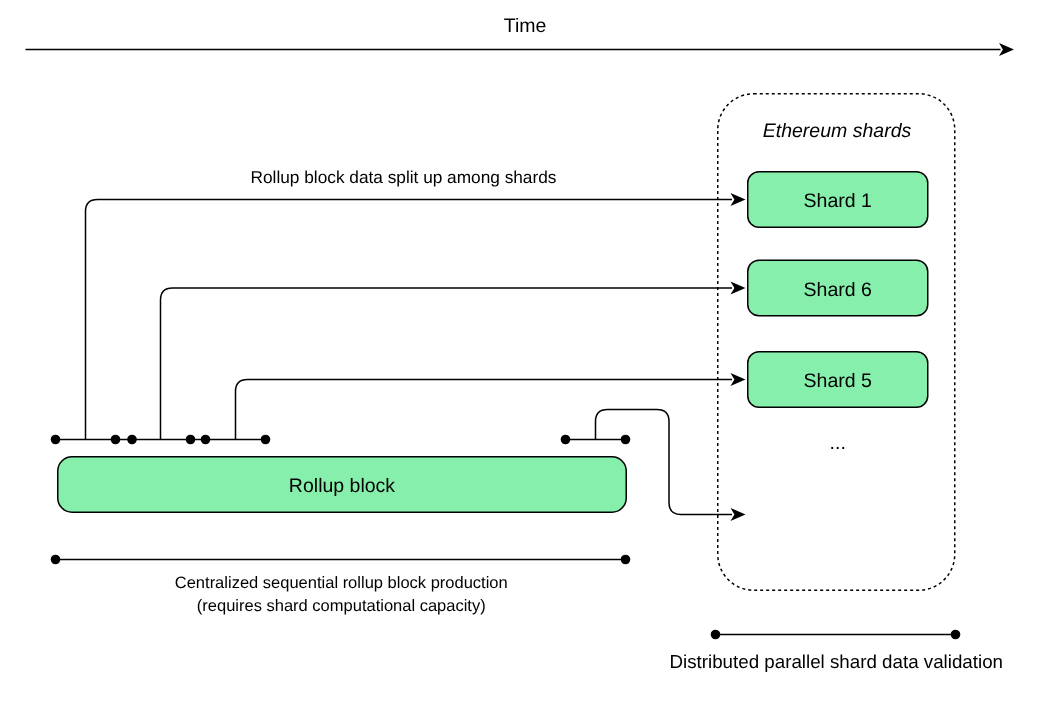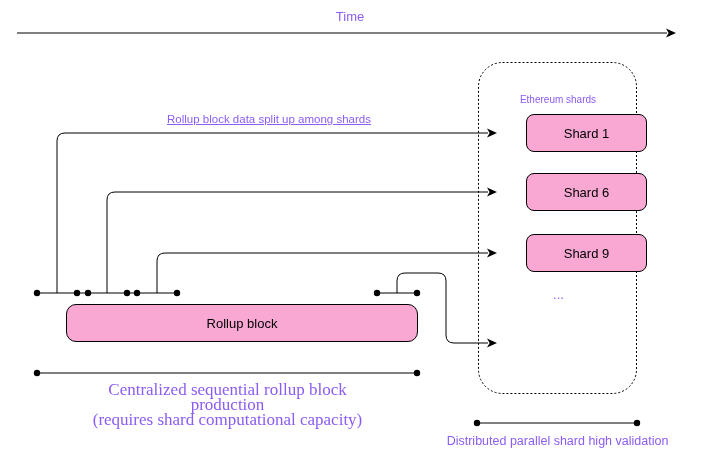--- a/index.html
+++ b/index.html
@@ -15,52 +15,51 @@
   }
   svg.layer {
     position: absolute;
     left: 0; top: 0;
     width: 708px; height: 474px;
   }
   .lbl {
     position: absolute;
     text-align: center;
     white-space: nowrap;
-    color: #8b5cf6;
+    color: #000000;
   }
   .lbl.multiline { white-space: normal; }
   .box {
     position: absolute;
     border: 1px solid #000000;
-    background: #f9a8d4;
+    background: #86efac;
     display: flex;
     align-items: center;
     justify-content: center;
     font-size: 13px;
-    margin-left: 28px;
   }
   .shard-box {
     left: 498px;
     width: 121px;
     height: 38px;
     border-radius: 8px;
   }
   .rollup-box {
     left: 38px;
     top: 304px;
-    width: 352px;
+    width: 380px;
     height: 38px;
     border-radius: 10px;
     text-align: center;
   }
   .time-label      { top: 9px;   left: 300px; width: 100px; font-size: 13px; }
-  .split-label     { top: 113px; left: 139px; width: 260px; font-size: 11.5px; text-decoration: underline; }
-  .eth-title       { top: 94px;  left: 478px; width: 160px; font-size: 10px; }
+  .split-label     { top: 113px; left: 139px; width: 260px; font-size: 11.5px; }
+  .eth-title       { top: 79px;  left: 478px; width: 160px; font-size: 13px; font-style: italic; }
   .ellipsis-label  { top: 287px; left: 498px; width: 121px; font-size: 13px; }
-  .centralized-cap { top: 382px; left: 77px;  width: 301px; font-size: 17px; line-height: 15px; font-family: Liberation Serif, serif; }
+  .centralized-cap { top: 382px; left: 77px;  width: 301px; font-size: 11px; line-height: 15px; }
   .distributed-cap { top: 434px; left: 417px; width: 281px; font-size: 12.5px; }
 </style>
 </head>
 <body>
 
 <div class="canvas">
 
   <svg class="layer" viewBox="0 0 708 474" fill="none" stroke="#000000" stroke-width="1">
 
     <g>
@@ -125,28 +124,28 @@
 
   <div class="lbl eth-title">Ethereum shards</div>
 
   <div class="box shard-box" style="top:114px">
     <span>Shard 1</span>
   </div>
   <div class="box shard-box" style="top:173px">
     <span>Shard 6</span>
   </div>
   <div class="box shard-box" style="top:234px">
-    <span>Shard 9</span>
+    <span>Shard 5</span>
   </div>
   <div class="lbl ellipsis-label">...</div>
 
   <div class="box rollup-box">
     <span>Rollup block</span>
   </div>
 
   <div class="lbl multiline centralized-cap">
     <div>Centralized sequential rollup block production</div>
     <div>(requires shard computational capacity)</div>
   </div>
 
-  <div class="lbl distributed-cap">Distributed parallel shard high validation</div>
+  <div class="lbl distributed-cap">Distributed parallel shard data validation</div>
 
 </div>
 
 </body></html>

